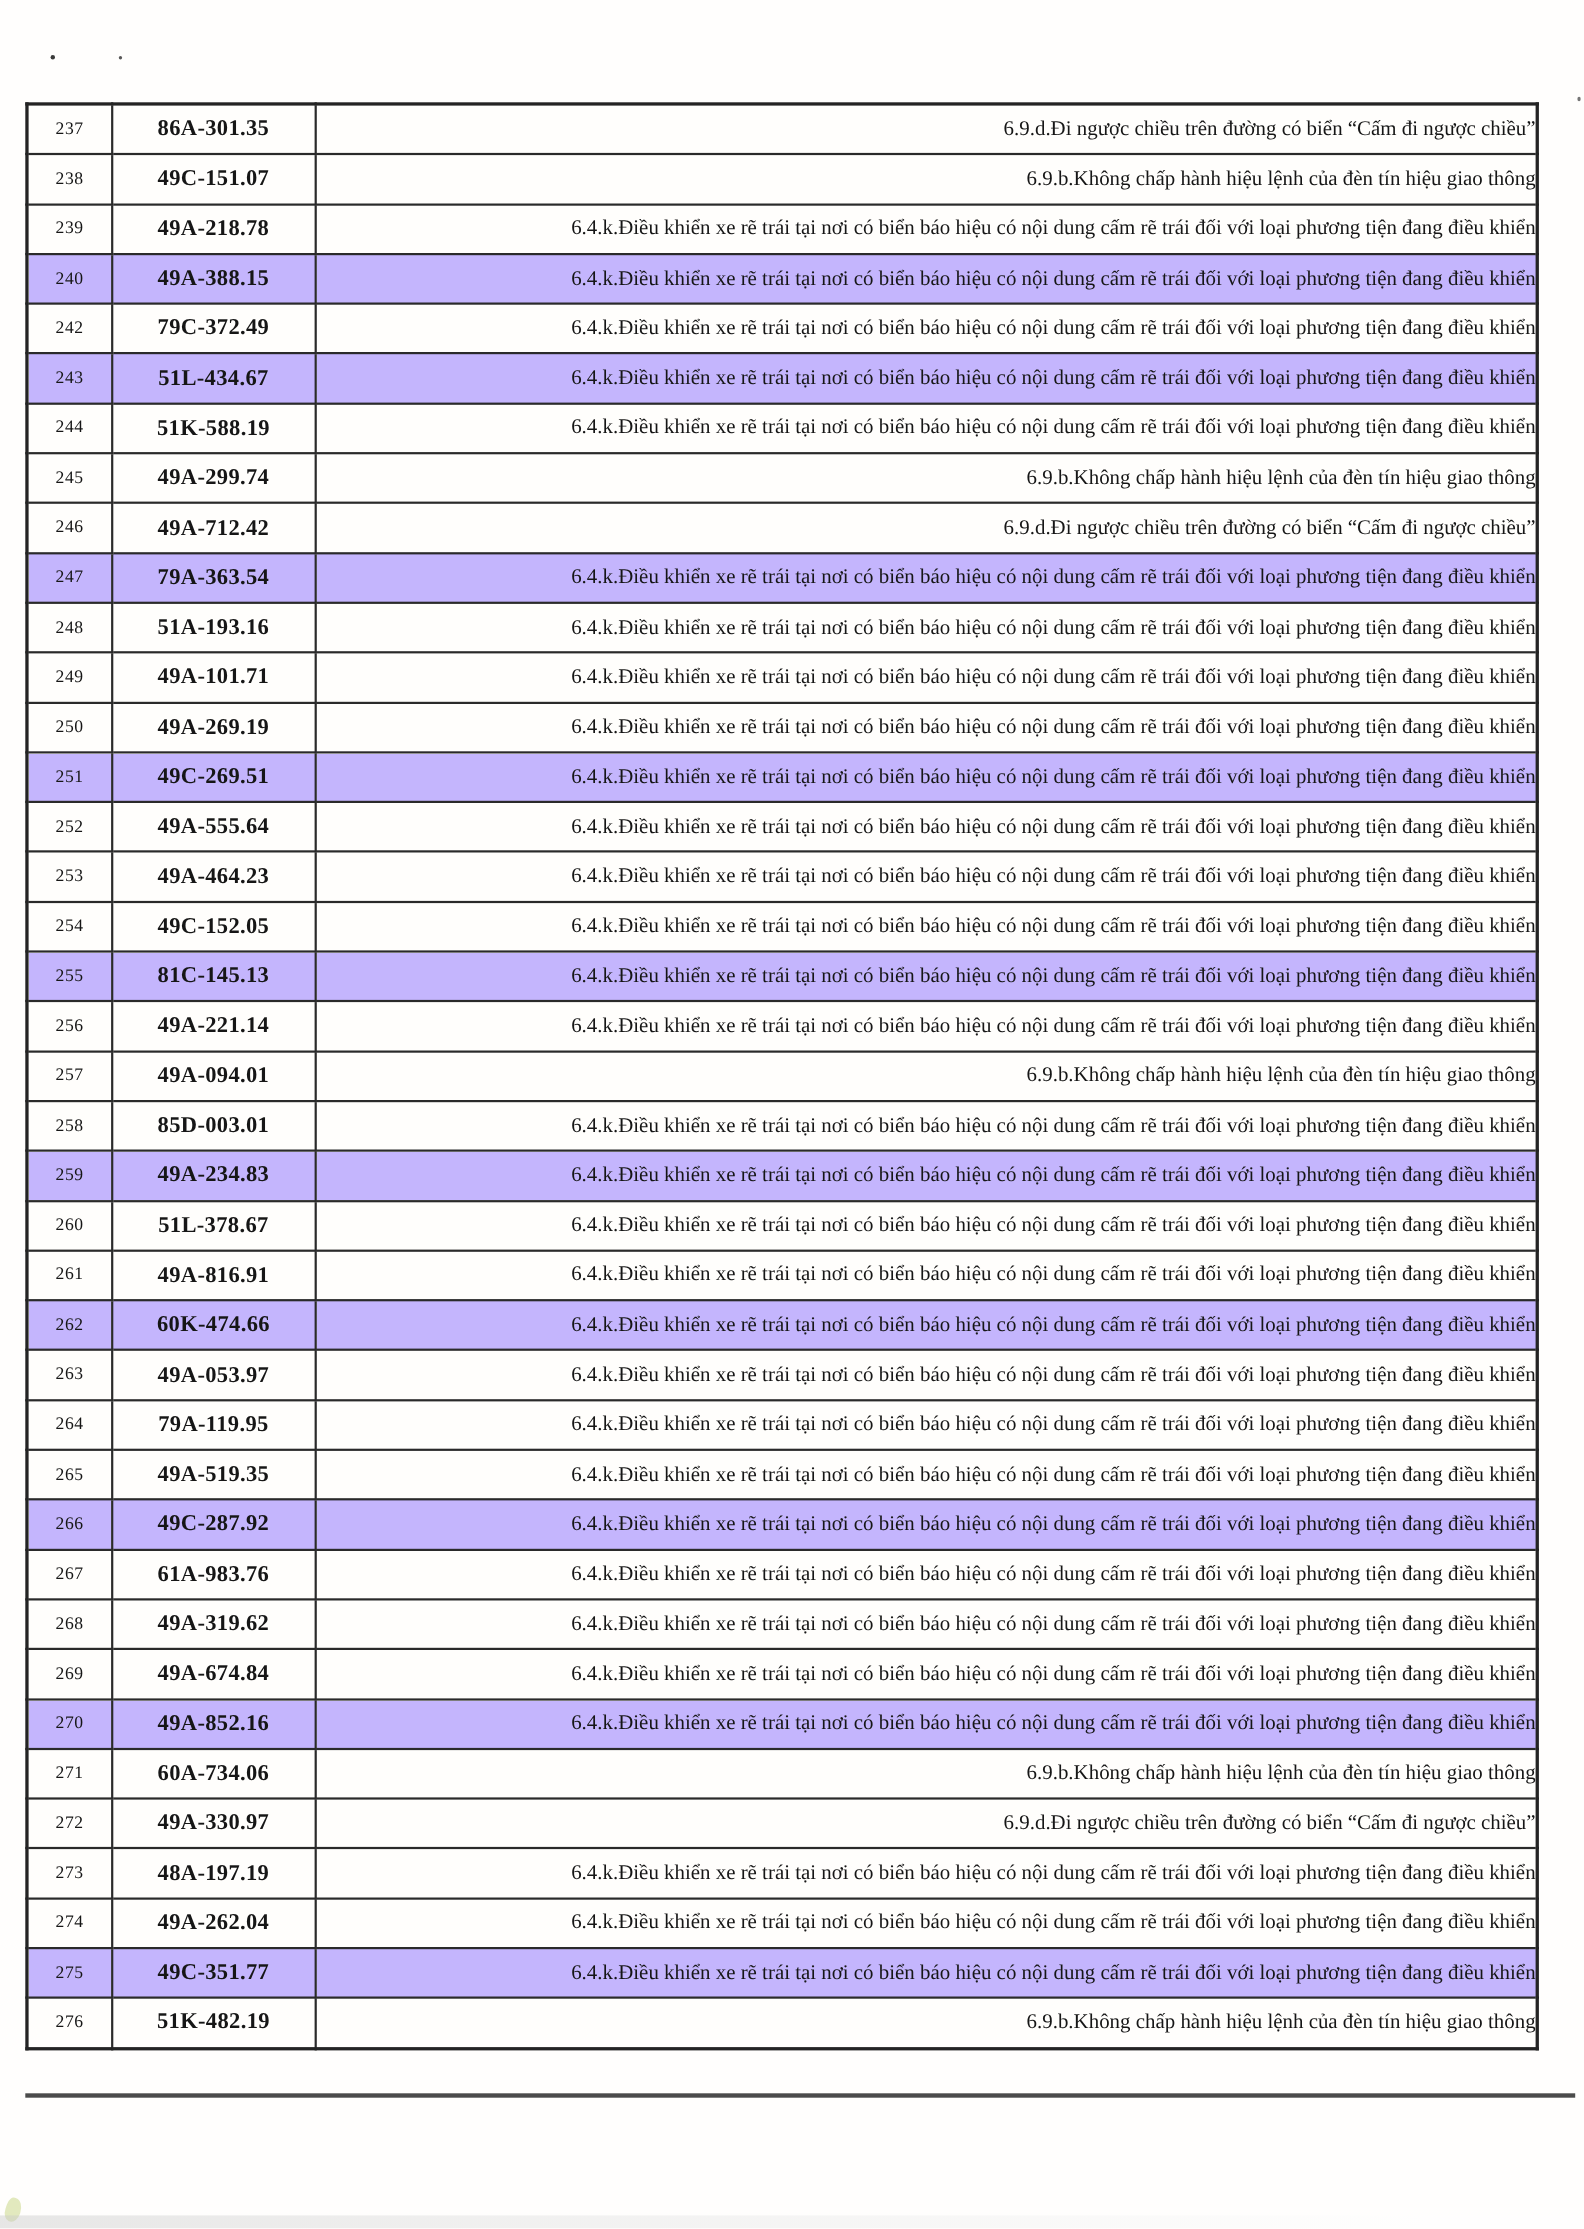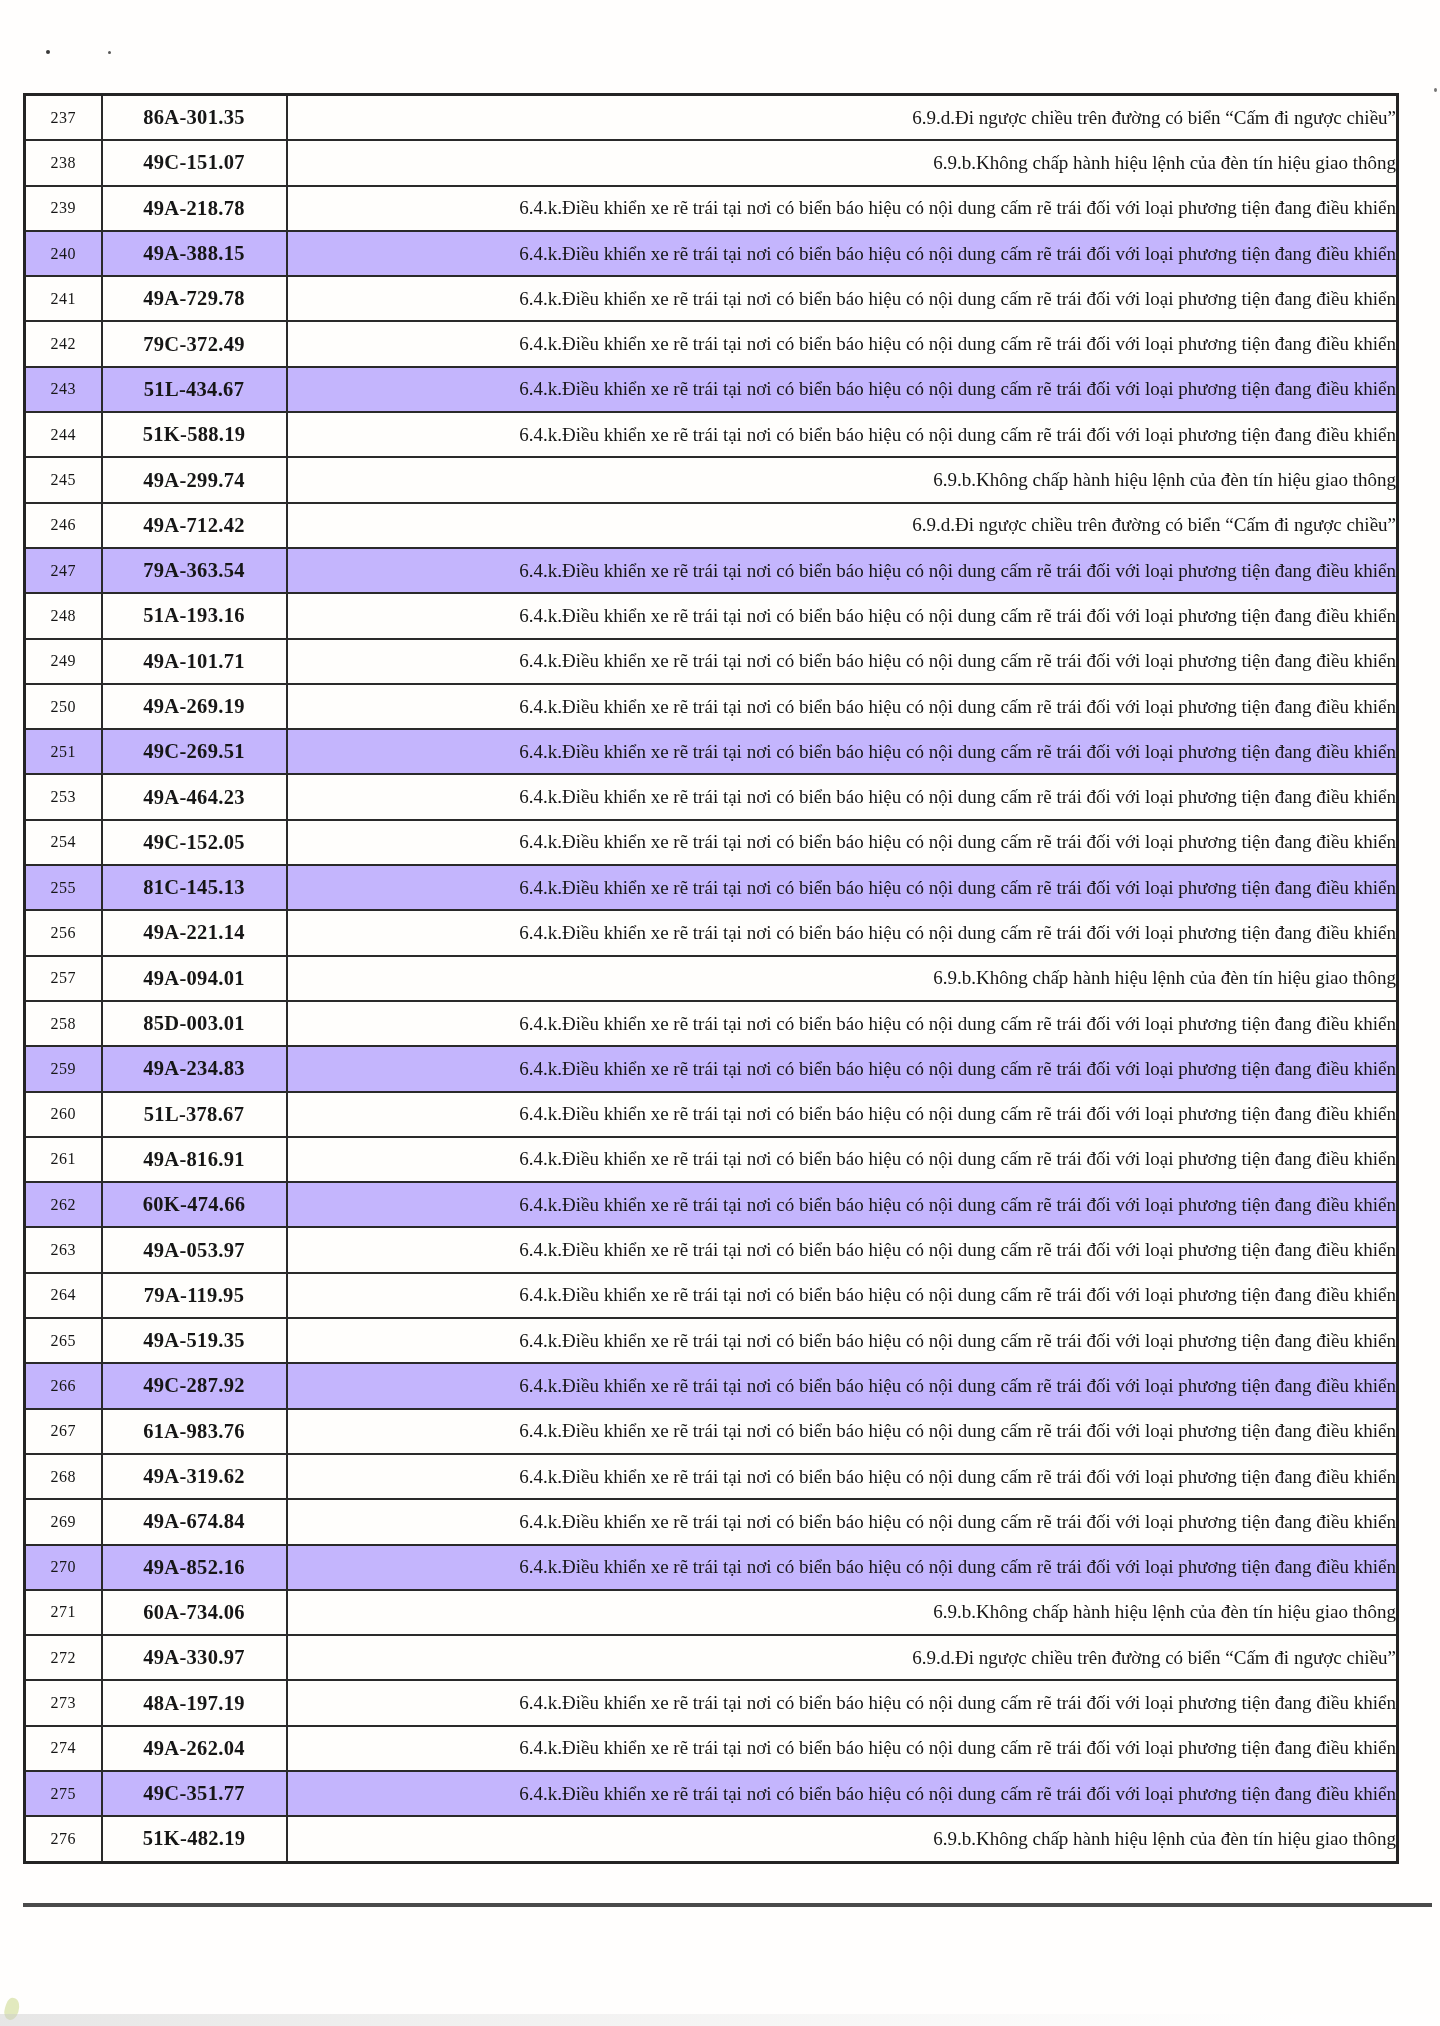--- a/index.html
+++ b/index.html
@@ -136,25 +136,20 @@
     <td class="c-plate">49A-218.78</td>
     <td class="c-viol">6.4.k.Điều khiển xe rẽ trái tại nơi có biển báo hiệu có nội dung cấm rẽ trái đối với loại phương tiện đang điều khiển</td>
   </tr>
 
   <tr class="shaded">
     <td class="c-no">240</td>
     <td class="c-plate">49A-388.15</td>
     <td class="c-viol">6.4.k.Điều khiển xe rẽ trái tại nơi có biển báo hiệu có nội dung cấm rẽ trái đối với loại phương tiện đang điều khiển</td>
   </tr>
 
-  <tr>
-    <td class="c-no">241</td>
-    <td class="c-plate">49A-729.78</td>
-    <td class="c-viol">6.4.k.Điều khiển xe rẽ trái tại nơi có biển báo hiệu có nội dung cấm rẽ trái đối với loại phương tiện đang điều khiển</td>
-  </tr>
 
   <tr>
     <td class="c-no">242</td>
     <td class="c-plate">79C-372.49</td>
     <td class="c-viol">6.4.k.Điều khiển xe rẽ trái tại nơi có biển báo hiệu có nội dung cấm rẽ trái đối với loại phương tiện đang điều khiển</td>
   </tr>
 
   <tr class="shaded">
     <td class="c-no">243</td>
     <td class="c-plate">51L-434.67</td>
@@ -202,20 +197,25 @@
     <td class="c-plate">49A-269.19</td>
     <td class="c-viol">6.4.k.Điều khiển xe rẽ trái tại nơi có biển báo hiệu có nội dung cấm rẽ trái đối với loại phương tiện đang điều khiển</td>
   </tr>
 
   <tr class="shaded">
     <td class="c-no">251</td>
     <td class="c-plate">49C-269.51</td>
     <td class="c-viol">6.4.k.Điều khiển xe rẽ trái tại nơi có biển báo hiệu có nội dung cấm rẽ trái đối với loại phương tiện đang điều khiển</td>
   </tr>
 
+  <tr>
+    <td class="c-no">252</td>
+    <td class="c-plate">49A-555.64</td>
+    <td class="c-viol">6.4.k.Điều khiển xe rẽ trái tại nơi có biển báo hiệu có nội dung cấm rẽ trái đối với loại phương tiện đang điều khiển</td>
+  </tr>
 
   <tr>
     <td class="c-no">253</td>
     <td class="c-plate">49A-464.23</td>
     <td class="c-viol">6.4.k.Điều khiển xe rẽ trái tại nơi có biển báo hiệu có nội dung cấm rẽ trái đối với loại phương tiện đang điều khiển</td>
   </tr>
 
   <tr>
     <td class="c-no">254</td>
     <td class="c-plate">49C-152.05</td>

